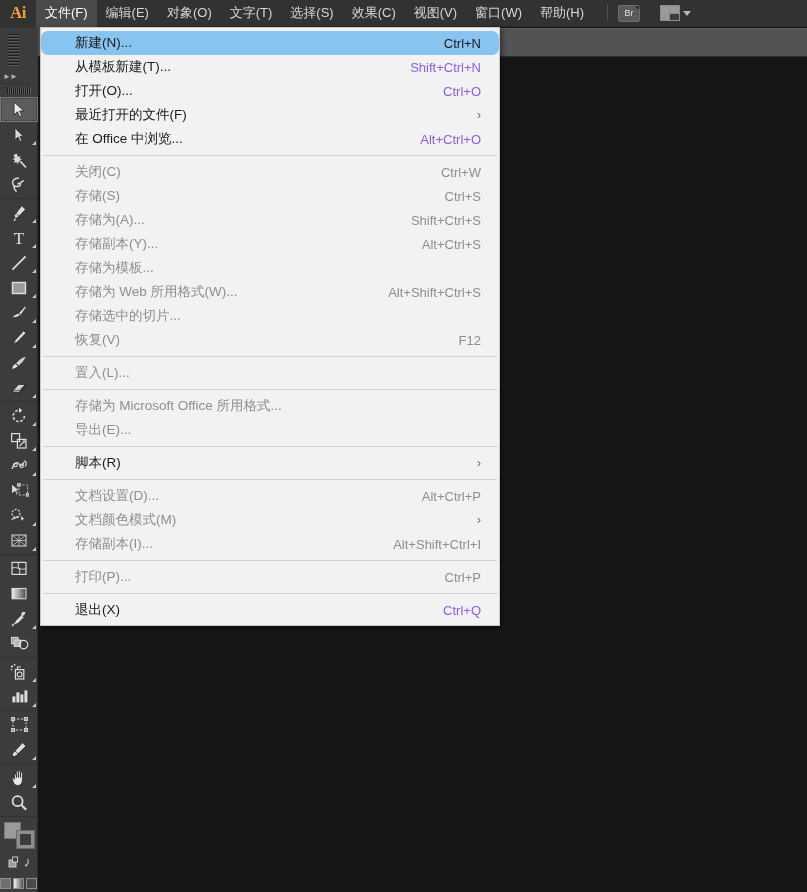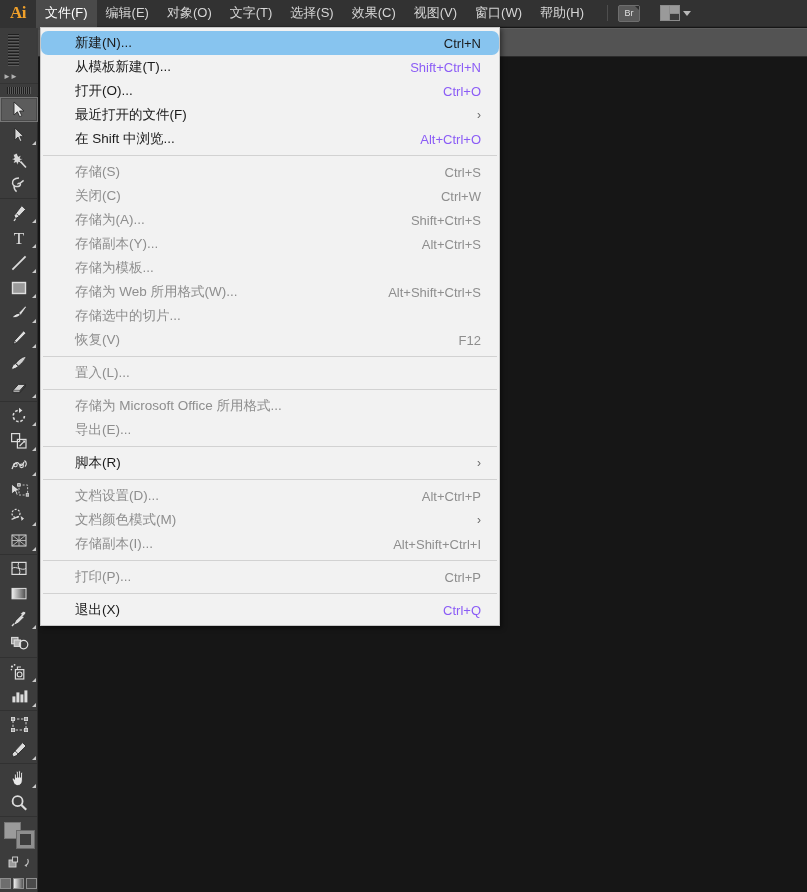--- a/index.html
+++ b/index.html
@@ -541,33 +541,33 @@
     </div>
     <div class="mrow enabled">
       <span class="mlabel">打开(O)...</span>
       <span class="mshort">Ctrl+O</span>
     </div>
     <div class="mrow enabled">
       <span class="mlabel">最近打开的文件(F)</span>
       <span class="submenu-arrow">›</span>
     </div>
     <div class="mrow enabled">
-      <span class="mlabel">在 Shift 中浏览...</span>
+      <span class="mlabel">在 Office 中浏览...</span>
       <span class="mshort">Alt+Ctrl+O</span>
     </div>
 
     <div class="msep"></div>
 
+    <div class="mrow">
+      <span class="mlabel">关闭(C)</span>
+      <span class="mshort">Ctrl+W</span>
+    </div>
     <div class="mrow">
       <span class="mlabel">存储(S)</span>
       <span class="mshort">Ctrl+S</span>
-    </div>
-    <div class="mrow">
-      <span class="mlabel">关闭(C)</span>
-      <span class="mshort">Ctrl+W</span>
     </div>
     <div class="mrow">
       <span class="mlabel">存储为(A)...</span>
       <span class="mshort">Shift+Ctrl+S</span>
     </div>
     <div class="mrow">
       <span class="mlabel">存储副本(Y)...</span>
       <span class="mshort">Alt+Ctrl+S</span>
     </div>
     <div class="mrow">

